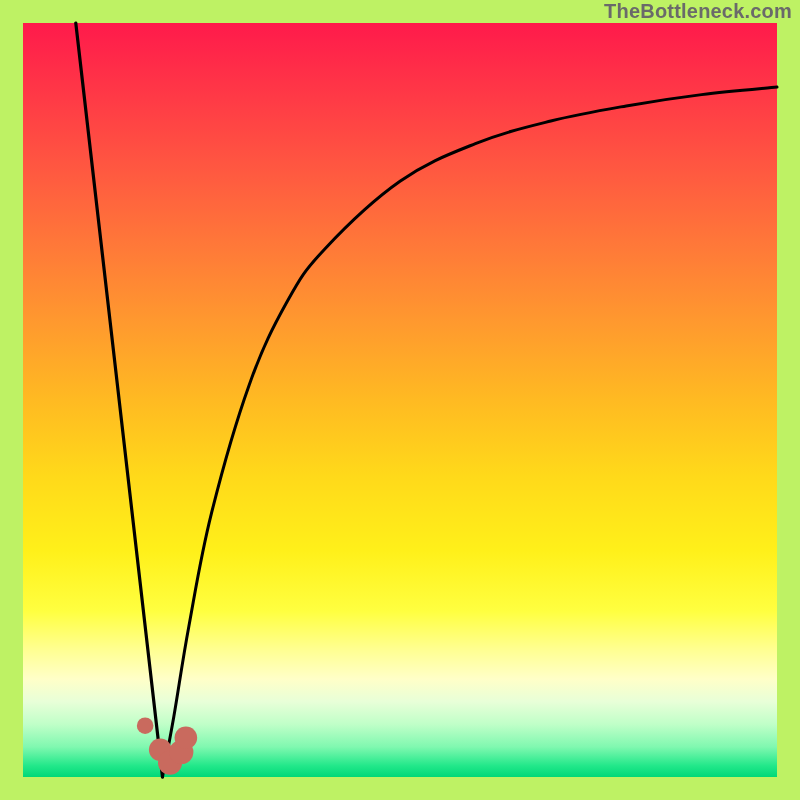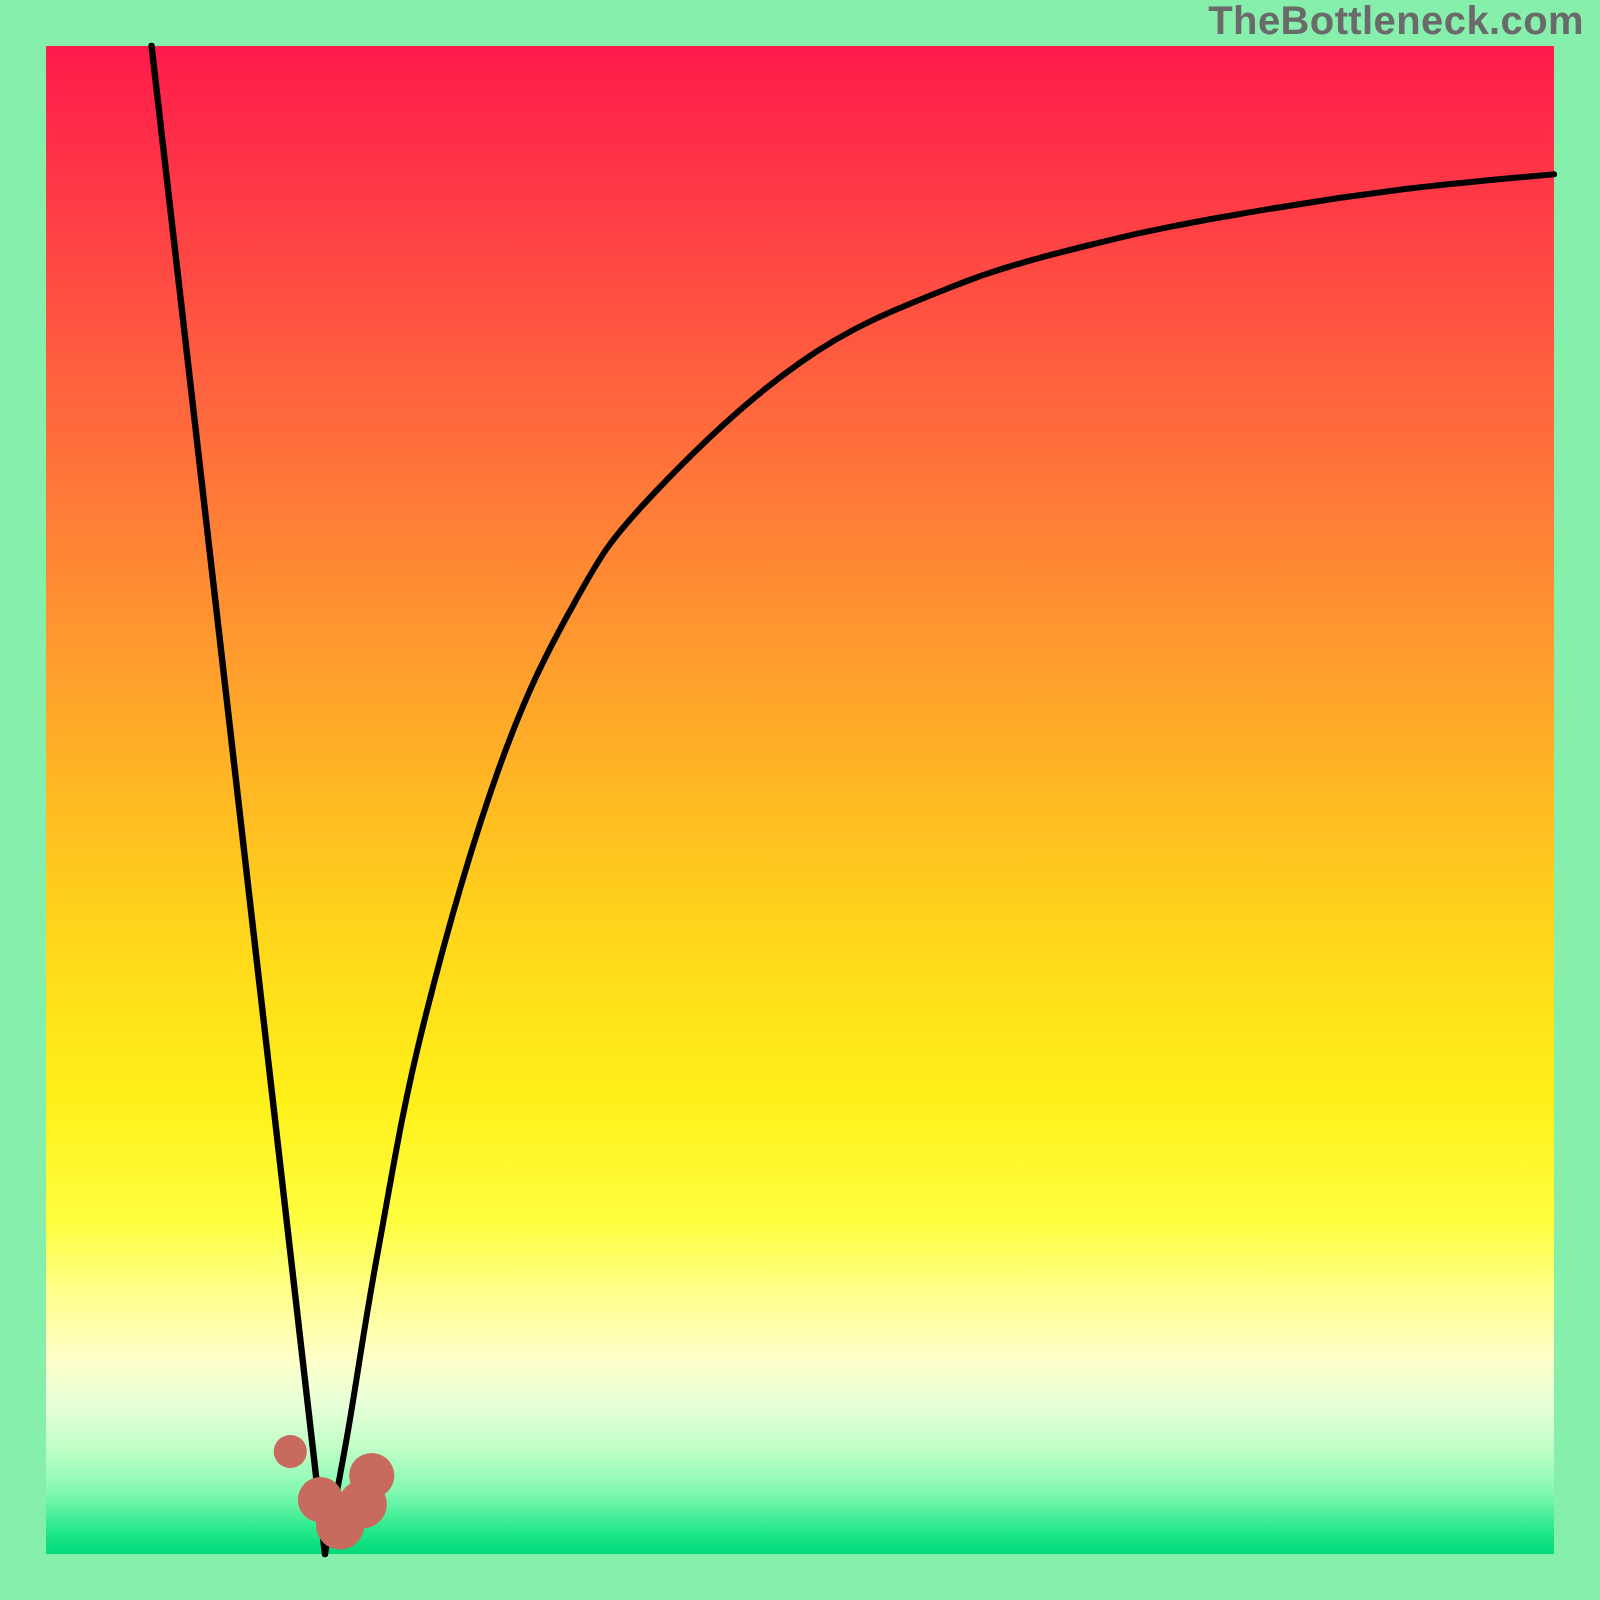--- a/index.html
+++ b/index.html
@@ -9,21 +9,21 @@
     height: 800px;
     background: #000;
     overflow: hidden;
   }
   .frame {
     position: absolute;
     left: 0;
     top: 0;
     width: 800px;
     height: 800px;
-    background: #86efac;
+    background: #bef264;
   }
   .plot {
     position: absolute;
     left: 23px;
     top: 23px;
     width: 754px;
     height: 754px;
     background: linear-gradient(to bottom,
       #ff1a4b 0%,
       #ff3a46 10%,

